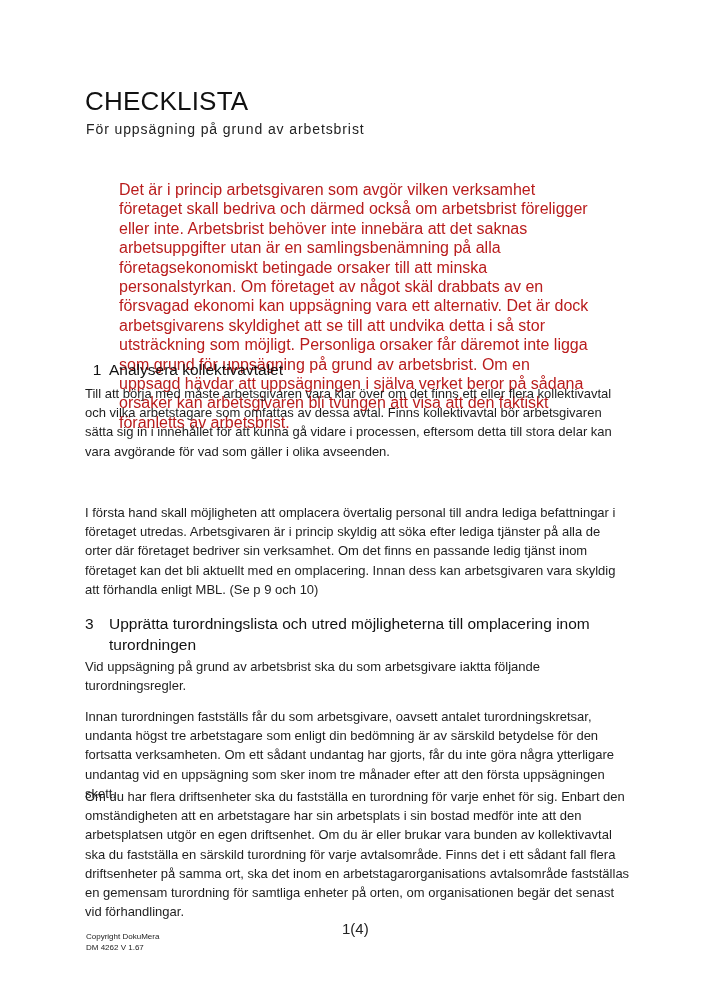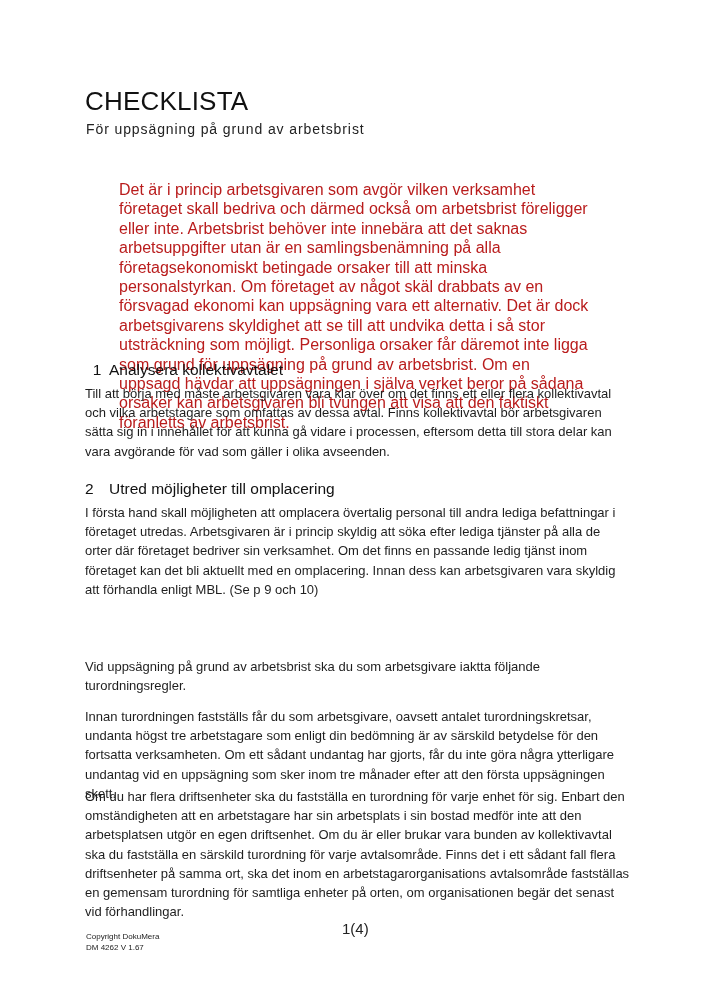--- a/index.html
+++ b/index.html
@@ -108,25 +108,25 @@
   <h1 class="title">CHECKLISTA</h1>
   <p class="subtitle">För uppsägning på grund av arbetsbrist</p>
 
   <p class="intro">Det är i princip arbetsgivaren som avgör vilken verksamhet företaget skall bedriva och därmed också om arbetsbrist föreligger eller inte. Arbetsbrist behöver inte innebära att det saknas arbetsuppgifter utan är en samlingsbenämning på alla företagsekonomiskt betingade orsaker till att minska personalstyrkan. Om företaget av något skäl drabbats av en försvagad ekonomi kan uppsägning vara ett alternativ. Det är dock arbetsgivarens skyldighet att se till att undvika detta i så stor utsträckning som möjligt. Personliga orsaker får däremot inte ligga som grund för uppsägning på grund av arbetsbrist. Om en uppsagd hävdar att uppsägningen i själva verket beror på sådana orsaker kan arbetsgivaren bli tvungen att visa att den faktiskt föranletts av arbetsbrist.</p>
 
   <h2 class="section-heading h1">
     <span class="num">1</span><span class="text">Analysera kollektivavtalet</span>
   </h2>
   <p class="para p1">Till att börja med måste arbetsgivaren vara klar över om det finns ett eller flera kollektivavtal och vilka arbetstagare som omfattas av dessa avtal. Finns kollektivavtal bör arbetsgivaren sätta sig in i innehållet för att kunna gå vidare i processen, eftersom detta till stora delar kan vara avgörande för vad som gäller i olika avseenden.</p>
 
-  <h2 class="section-heading h2">
-    <span class="num">2</span><span class="text">Utred möjligheter till omplacering</span>
-  </h2>
   <p class="para p2">I första hand skall möjligheten att omplacera övertalig personal till andra lediga befattningar i företaget utredas. Arbetsgivaren är i princip skyldig att söka efter lediga tjänster på alla de orter där företaget bedriver sin verksamhet. Om det finns en passande ledig tjänst inom företaget kan det bli aktuellt med en omplacering. Innan dess kan arbetsgivaren vara skyldig att förhandla enligt MBL. (Se p 9 och 10)</p>
 
+  <h2 class="section-heading h3">
+    <span class="num">3</span><span class="text">Upprätta turordningslista och utred möjligheterna till omplacering inom turordningen</span>
+  </h2>
   <p class="para p3">Vid uppsägning på grund av arbetsbrist ska du som arbetsgivare iaktta följande turordningsregler.</p>
   <p class="para p4">Innan turordningen fastställs får du som arbetsgivare, oavsett antalet turordningskretsar, undanta högst tre arbetstagare som enligt din bedömning är av särskild betydelse för den fortsatta verksamheten. Om ett sådant undantag har gjorts, får du inte göra några ytterligare undantag vid en uppsägning som sker inom tre månader efter att den första uppsägningen skett.</p>
   <p class="para p5">Om du har flera driftsenheter ska du fastställa en turordning för varje enhet för sig. Enbart den omständigheten att en arbetstagare har sin arbetsplats i sin bostad medför inte att den arbetsplatsen utgör en egen driftsenhet. Om du är eller brukar vara bunden av kollektivavtal ska du fastställa en särskild turordning för varje avtalsområde. Finns det i ett sådant fall flera driftsenheter på samma ort, ska det inom en arbetstagarorganisations avtalsområde fastställas en gemensam turordning för samtliga enheter på orten, om organisationen begär det senast vid förhandlingar.</p>
 
   <div class="page-number">1(4)</div>
 
   <div class="footer">
     <div>Copyright DokuMera</div>
     <div>DM 4262 V 1.67</div>
   </div>

